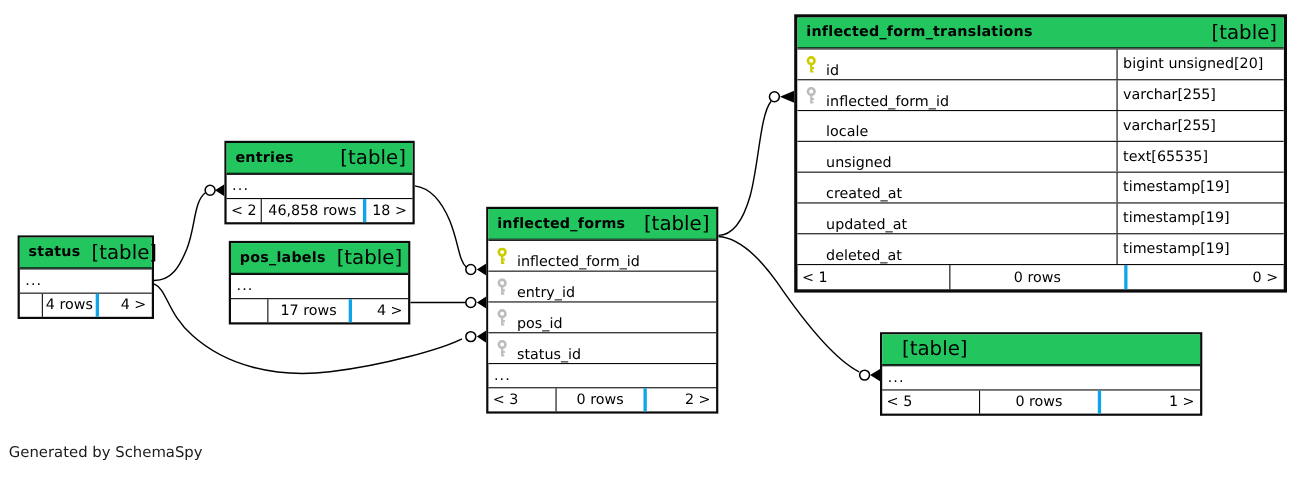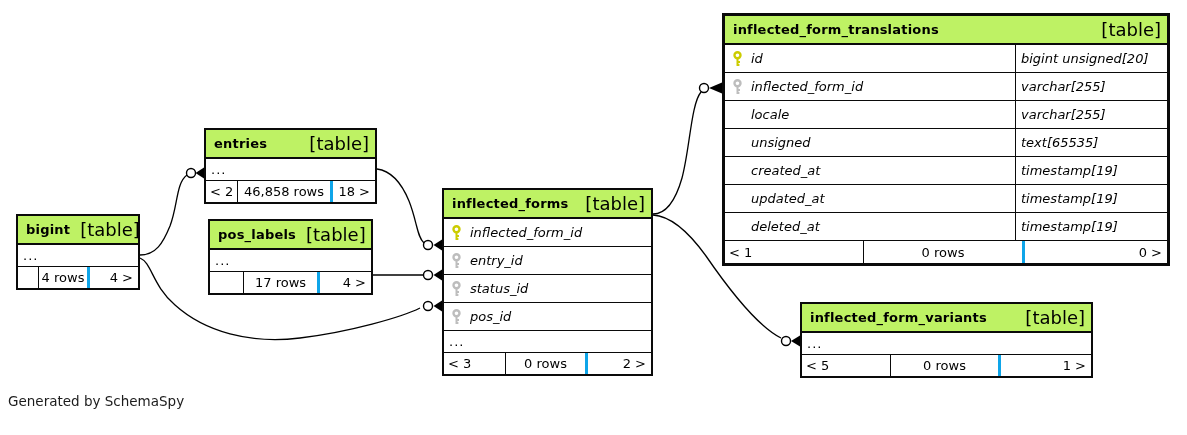--- a/index.html
+++ b/index.html
@@ -8,28 +8,28 @@
     font-family:"DejaVu Sans","Liberation Sans",sans-serif;color:#000;
   }
   #wires{position:absolute;left:0;top:0;width:1187px;height:435px;}
   .tbl{
     position:absolute;background:#ffffff;border:2px solid #0a0a0a;box-sizing:border-box;
     font-size:13px;
   }
   .tbl.emphasis{border-width:3px;}
   .hdr{
     display:flex;align-items:center;justify-content:space-between;
-    height:28px;background:#bef264;border-bottom:1px solid #0a0a0a;
+    height:28px;background:#22c55e;border-bottom:1px solid #0a0a0a;
     padding:0 6px 0 8px;box-sizing:border-box;
   }
   .tname{font-weight:bold;font-size:13px;letter-spacing:0.2px;}
   .ttag{font-size:18px;font-weight:normal;padding-left:10px;}
   .row{
-    position:relative;display:flex;align-items:center;height:28px;
-    border-top:1px solid #0a0a0a;box-sizing:border-box;background:#fff;font-style:italic;
+    position:relative;display:flex;align-items:flex-end;height:28px;
+    border-top:1px solid #0a0a0a;box-sizing:border-box;background:#fff;
   }
   .row:first-of-type{border-top:none;}
   .row .cname{padding-left:26px;white-space:nowrap;}
   .row .keyic{position:absolute;left:7px;top:50%;transform:translateY(-50%);width:11px;height:16px;}
   .row .ctype{
     margin-left:auto;width:152px;align-self:stretch;display:flex;align-items:center;
     border-left:1px solid #0a0a0a;padding-left:5px;box-sizing:border-box;white-space:nowrap;
   }
   .dots{display:flex;align-items:center;height:22px;border-top:1px solid #0a0a0a;
     padding-left:5px;box-sizing:border-box;letter-spacing:1px;}
@@ -44,21 +44,21 @@
   
   #t-status .f-l{width:20px;} #t-status .f-c{width:52px;}
   #t-entries .f-l{width:31px;} #t-entries .f-c{width:96px;}
   #t-pos_labels .f-l{width:33px;} #t-pos_labels .f-c{width:77px;}
   #t-forms .f-l{width:61px;} #t-forms .f-c{width:83px;}
   #t-translations .f-l{width:138px;} #t-translations .f-c{width:162px;}
   #t-variants .f-l{width:88px;} #t-variants .f-c{width:111px;}
   
   #t-translations .row{height:28px;}
   #t-translations .foot{height:23px;}
-  #credit{position:absolute;left:8px;top:393px;font-size:13.5px;color:#1c1c1c;}
+  #credit{position:absolute;left:8px;top:403px;font-size:13.5px;color:#1c1c1c;}
 </style>
 </head>
 <body>
 
 <div id="canvas">
 
   <svg id="wires" viewBox="0 0 1187 435">
     <g fill="none" stroke="#000" stroke-width="1.3">
       <path d="M 140 255 C 156 255 163 243 170 226 C 178 205 176 183 187 175"></path>
       <path d="M 140 258 C 152 263 152 285 175 305 C 205 332 250 344 300 338 C 350 332 402 317 420 308"></path>
@@ -78,21 +78,21 @@
       <circle cx="428" cy="275" r="4.5" fill="#fff" stroke="#000" stroke-width="1.4"></circle>
       <polygon points="709,88 722,82.5 722,93.5" fill="#000"></polygon>
       <circle cx="704" cy="88" r="4.5" fill="#fff" stroke="#000" stroke-width="1.4"></circle>
       <polygon points="791,341 800,335.5 800,346.5" fill="#000"></polygon>
       <circle cx="786" cy="341" r="4.5" fill="#fff" stroke="#000" stroke-width="1.4"></circle>
     </g>
   </svg>
 
   <div class="tbl" id="t-status" style="left:16px;top:214px;width:124px;">
     <div class="hdr">
-      <span class="tname">bigint</span>
+      <span class="tname">status</span>
       <span class="ttag">[table]</span>
     </div>
     <div class="dots">...</div>
     <div class="foot">
       <span class="f-l"></span>
       <span class="f-c">4 rows</span>
       <span class="f-r">4 &gt;</span>
     </div>
   </div>
 
@@ -139,28 +139,28 @@
         <circle cx="5.5" cy="4.2" r="3" fill="none" stroke-width="2.4" stroke="#bdbdbd"></circle>
         <path d="M5.5 7.2 V15 M5.5 11 H8 M5.5 14 H7.4" stroke-width="2" fill="none" stroke="#bdbdbd"></path>
       </svg>
       <span class="cname">entry_id</span>
     </div>
     <div class="row">
       <svg class="keyic" viewBox="0 0 11 16">
         <circle cx="5.5" cy="4.2" r="3" fill="none" stroke-width="2.4" stroke="#bdbdbd"></circle>
         <path d="M5.5 7.2 V15 M5.5 11 H8 M5.5 14 H7.4" stroke-width="2" fill="none" stroke="#bdbdbd"></path>
       </svg>
+      <span class="cname">pos_id</span>
+    </div>
+    <div class="row">
+      <svg class="keyic" viewBox="0 0 11 16">
+        <circle cx="5.5" cy="4.2" r="3" fill="none" stroke-width="2.4" stroke="#bdbdbd"></circle>
+        <path d="M5.5 7.2 V15 M5.5 11 H8 M5.5 14 H7.4" stroke-width="2" fill="none" stroke="#bdbdbd"></path>
+      </svg>
       <span class="cname">status_id</span>
-    </div>
-    <div class="row">
-      <svg class="keyic" viewBox="0 0 11 16">
-        <circle cx="5.5" cy="4.2" r="3" fill="none" stroke-width="2.4" stroke="#bdbdbd"></circle>
-        <path d="M5.5 7.2 V15 M5.5 11 H8 M5.5 14 H7.4" stroke-width="2" fill="none" stroke="#bdbdbd"></path>
-      </svg>
-      <span class="cname">pos_id</span>
     </div>
     <div class="dots">...</div>
     <div class="foot">
       <span class="f-l">&lt; 3</span>
       <span class="f-c">0 rows</span>
       <span class="f-r">2 &gt;</span>
     </div>
   </div>
 
   <div class="tbl emphasis" id="t-translations" style="left:722px;top:13px;width:448px;">
@@ -206,21 +206,20 @@
     </div>
     <div class="foot">
       <span class="f-l">&lt; 1</span>
       <span class="f-c">0 rows</span>
       <span class="f-r">0 &gt;</span>
     </div>
   </div>
 
   <div class="tbl" id="t-variants" style="left:800px;top:302px;width:293px;">
     <div class="hdr">
-      <span class="tname">inflected_form_variants</span>
       <span class="ttag">[table]</span>
     </div>
     <div class="dots">...</div>
     <div class="foot">
       <span class="f-l">&lt; 5</span>
       <span class="f-c">0 rows</span>
       <span class="f-r">1 &gt;</span>
     </div>
   </div>
 

